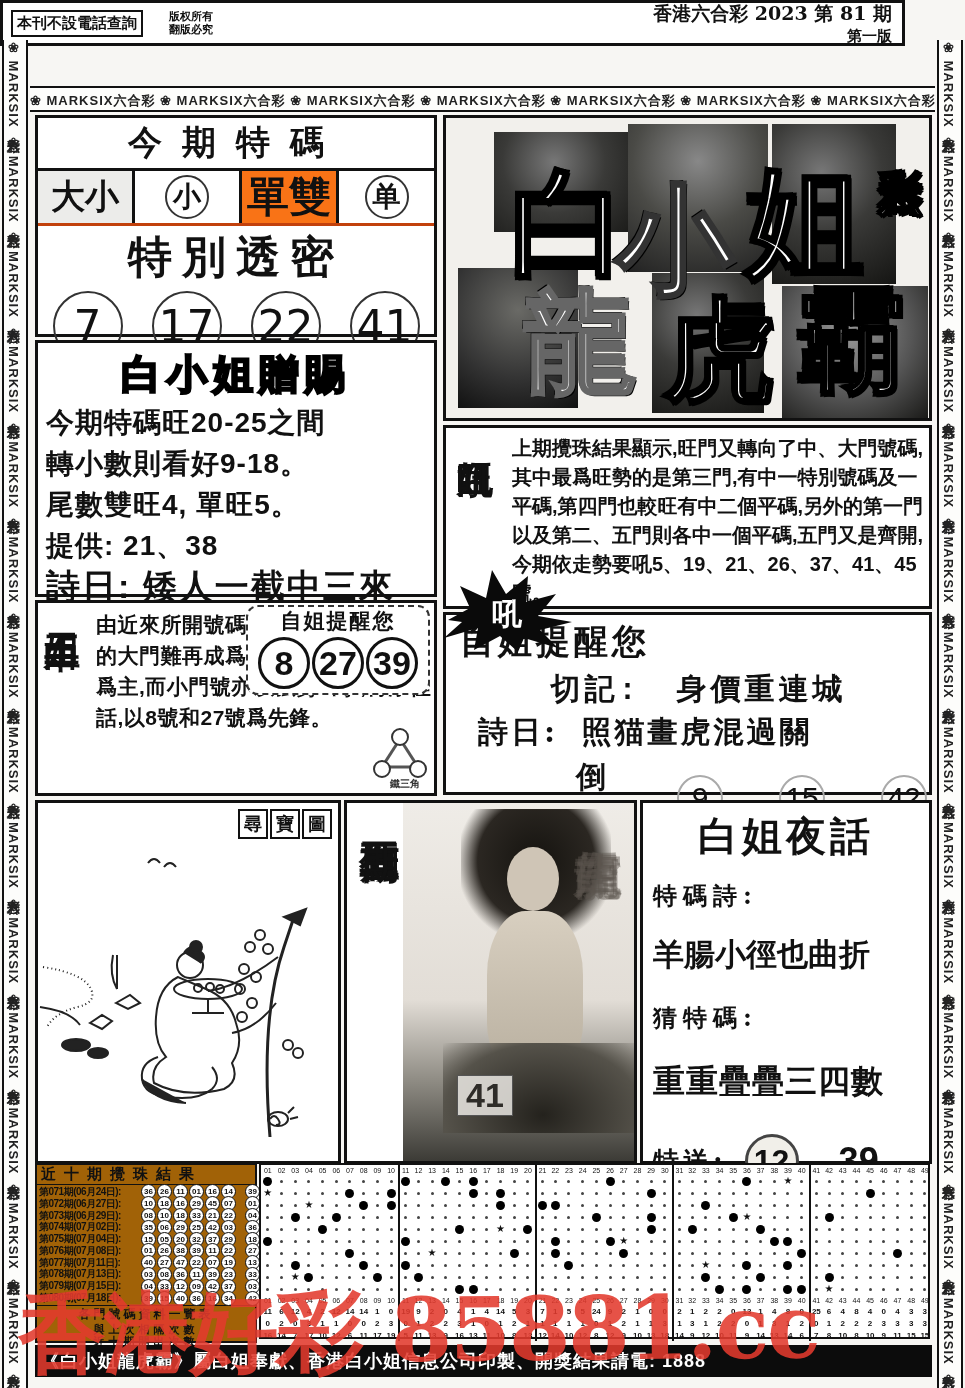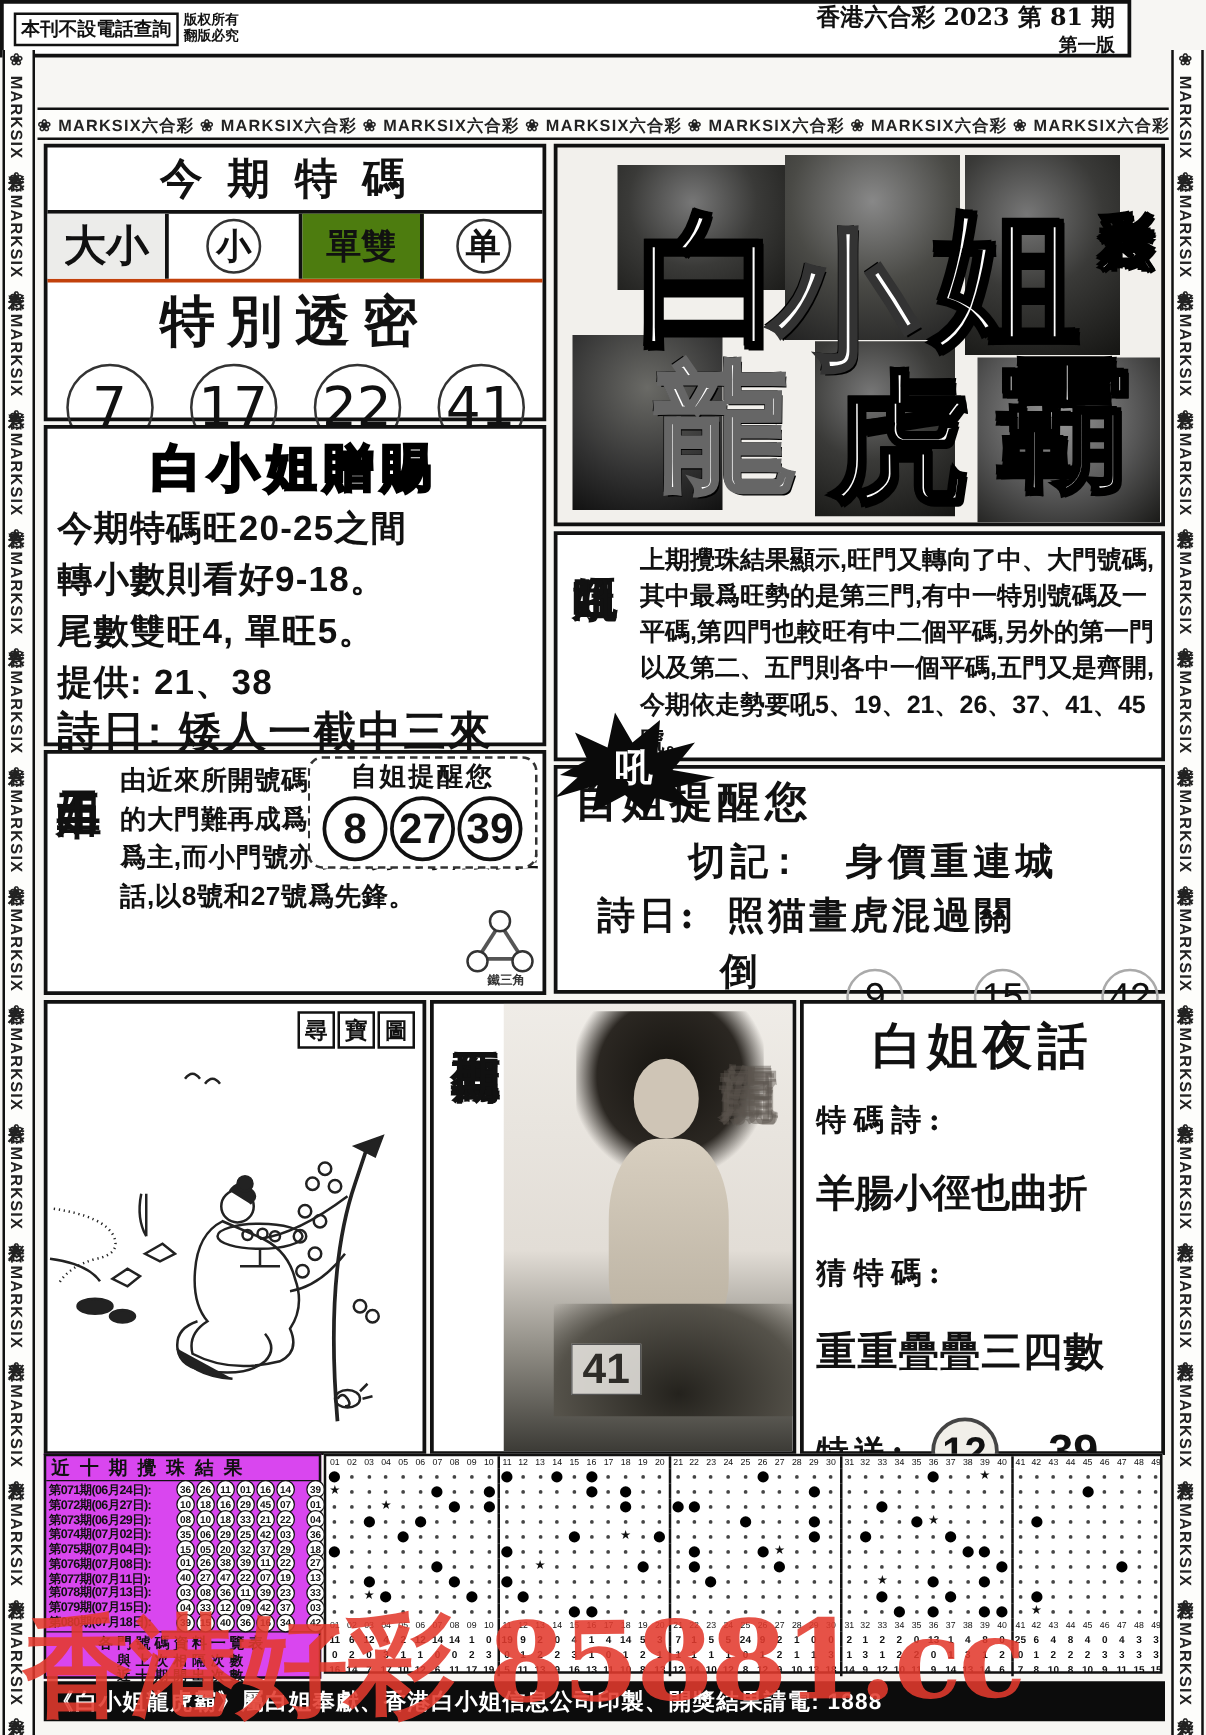--- a/index.html
+++ b/index.html
@@ -50,38 +50,38 @@
 <body>
 
 <div id="page">
 
   <div class="strip v" id="strip-left" style="left:2px;top:40px;width:26px;height:1348px;border-left:2px solid #111;border-right:2px solid #111;"> ❀ MARKSIX六合彩  ❀ MARKSIX六合彩  ❀ MARKSIX六合彩  ❀ MARKSIX六合彩  ❀ MARKSIX六合彩  ❀ MARKSIX六合彩  ❀ MARKSIX六合彩  ❀ MARKSIX六合彩  ❀ MARKSIX六合彩  ❀ MARKSIX六合彩  ❀ MARKSIX六合彩  ❀ MARKSIX六合彩  ❀ MARKSIX六合彩  ❀ MARKSIX六合彩  ❀ MARKSIX六合彩  ❀ MARKSIX六合彩 </div>
   <div class="strip v" id="strip-right" style="left:937px;top:40px;width:26px;height:1348px;border-left:2px solid #111;border-right:2px solid #111;"> ❀ MARKSIX六合彩  ❀ MARKSIX六合彩  ❀ MARKSIX六合彩  ❀ MARKSIX六合彩  ❀ MARKSIX六合彩  ❀ MARKSIX六合彩  ❀ MARKSIX六合彩  ❀ MARKSIX六合彩  ❀ MARKSIX六合彩  ❀ MARKSIX六合彩  ❀ MARKSIX六合彩  ❀ MARKSIX六合彩  ❀ MARKSIX六合彩  ❀ MARKSIX六合彩  ❀ MARKSIX六合彩  ❀ MARKSIX六合彩 </div>
   <div class="strip h" id="strip-top" style="left:30px;top:86px;width:905px;height:26px;"> ❀ MARKSIX六合彩  ❀ MARKSIX六合彩  ❀ MARKSIX六合彩  ❀ MARKSIX六合彩  ❀ MARKSIX六合彩  ❀ MARKSIX六合彩  ❀ MARKSIX六合彩  ❀ MARKSIX六合彩  ❀ MARKSIX六合彩  ❀ MARKSIX六合彩 </div>
 
   <div id="hdr">
     <span style="border:2px solid #111;font-weight:700;font-size:15px;padding:2px 4px;margin-left:8px;white-space:nowrap;">本刊不設電話查詢</span>
-    <span style="display:inline-flex;flex-direction:column;margin-left:4px;font-size:11px;font-weight:700;line-height:13px;">
+    <span style="display:inline-flex;flex-direction:column;margin-left:26px;font-size:11px;font-weight:700;line-height:13px;">
       <span>版权所有</span>
       <span>翻版必究</span>
     </span>
     <span style="margin-left:auto;margin-right:10px;text-align:right;font-family:'DejaVu Serif',serif;">
       <span style="display:block;font-size:19px;font-weight:700;white-space:nowrap;">香港六合彩 2023 第 81 期</span>
       <span style="display:block;font-size:15px;font-weight:700;">第一版</span>
     </span>
   </div>
 
   <div class="box" style="left:35px;top:115px;width:402px;height:222px;">
     <div style="text-align:center;font-weight:900;font-size:34px;letter-spacing:20px;border-bottom:3px solid #111;padding:2px 0;">今期特碼</div>
     <div style="display:flex;border-bottom:3px solid #c2410c;height:52px;">
       <div style="flex:0 0 94px;background:#ececea;font-weight:900;font-size:34px;display:flex;align-items:center;justify-content:center;border-right:3px solid #111;">大小</div>
       <div style="flex:0 0 104px;display:flex;align-items:center;justify-content:center;border-right:3px solid #111;">
         <span class="circ" style="width:44px;height:44px;border:2px solid #333;font-size:28px;font-weight:900;">小</span>
       </div>
-      <div style="flex:0 0 94px;background:#4d7c0f;font-weight:900;font-size:28px;display:flex;align-items:center;justify-content:center;border-right:3px solid #111;">單雙</div>
+      <div style="flex:0 0 94px;background:#f97316;font-weight:900;font-size:42px;display:flex;align-items:center;justify-content:center;border-right:3px solid #111;">單雙</div>
       <div style="flex:1;display:flex;align-items:center;justify-content:center;">
         <span class="circ" style="width:44px;height:44px;border:2px solid #333;font-size:28px;font-weight:900;">单</span>
       </div>
     </div>
     <div style="text-align:center;font-weight:900;font-size:44px;letter-spacing:10px;font-family:'DejaVu Serif',serif;margin-top:2px;">特別透密</div>
     <div id="special-nums" style="display:flex;justify-content:space-around;align-items:center;margin-top:4px;">
         <span class="circ" style="width: 70px; height: 70px; border: 2px solid rgb(51, 51, 51); font-size: 44px; font-weight: 400; font-family: &quot;DejaVu Sans&quot;, sans-serif;">7</span>
         <span class="circ" style="width: 70px; height: 70px; border: 2px solid rgb(51, 51, 51); font-size: 44px; font-weight: 400; font-family: &quot;DejaVu Sans&quot;, sans-serif;">17</span>
         <span class="circ" style="width: 70px; height: 70px; border: 2px solid rgb(51, 51, 51); font-size: 44px; font-weight: 400; font-family: &quot;DejaVu Sans&quot;, sans-serif;">22</span>
         <span class="circ" style="width: 70px; height: 70px; border: 2px solid rgb(51, 51, 51); font-size: 44px; font-weight: 400; font-family: &quot;DejaVu Sans&quot;, sans-serif;">41</span>
@@ -235,21 +235,21 @@
     <div style="font-weight:900;font-size:31px;margin-top:22px;white-space:nowrap;">羊腸小徑也曲折</div>
     <div style="font-family:'DejaVu Serif',serif;font-weight:700;font-size:24px;letter-spacing:6px;margin-top:26px;">猜特碼:</div>
     <div style="font-weight:900;font-size:32px;margin-top:26px;letter-spacing:1px;white-space:nowrap;">重重疊疊三四數</div>
     <div style="display:flex;align-items:center;margin-top:30px;">
       <span style="font-family:'DejaVu Serif',serif;font-weight:700;font-size:26px;letter-spacing:4px;">特送:</span>
       <span class="circ" style="width:54px;height:54px;border:3px solid #444;font-size:32px;margin-left:18px;background:#f1efe9;">12</span>
       <span style="font-size:36px;font-weight:700;margin-left:40px;">39</span>
     </div>
   </div>
 
-  <div class="abs" style="left:35px;top:1163px;width:222px;height:180px;border:2px solid #111;background:#d946ef;box-sizing:border-box;">
+  <div class="abs" style="left:35px;top:1163px;width:222px;height:180px;border:2px solid #111;background:#a16207;box-sizing:border-box;">
     <div style="font-weight:900;font-size:15px;letter-spacing:8px;white-space:nowrap;border-bottom:1px solid #111;padding-left:4px;">近十期攪珠結果</div>
     <div id="draw-rows" style="padding:1px 2px;">
         <div class="drow">
           <span style="flex: 0 0 102px; letter-spacing: -0.5px;">第071期(06月24日):</span>
           <span class="dcirc">36</span>
           <span class="dcirc">26</span>
           <span class="dcirc">11</span>
           <span class="dcirc">01</span>
           <span class="dcirc">16</span>
           <span class="dcirc">14</span>

